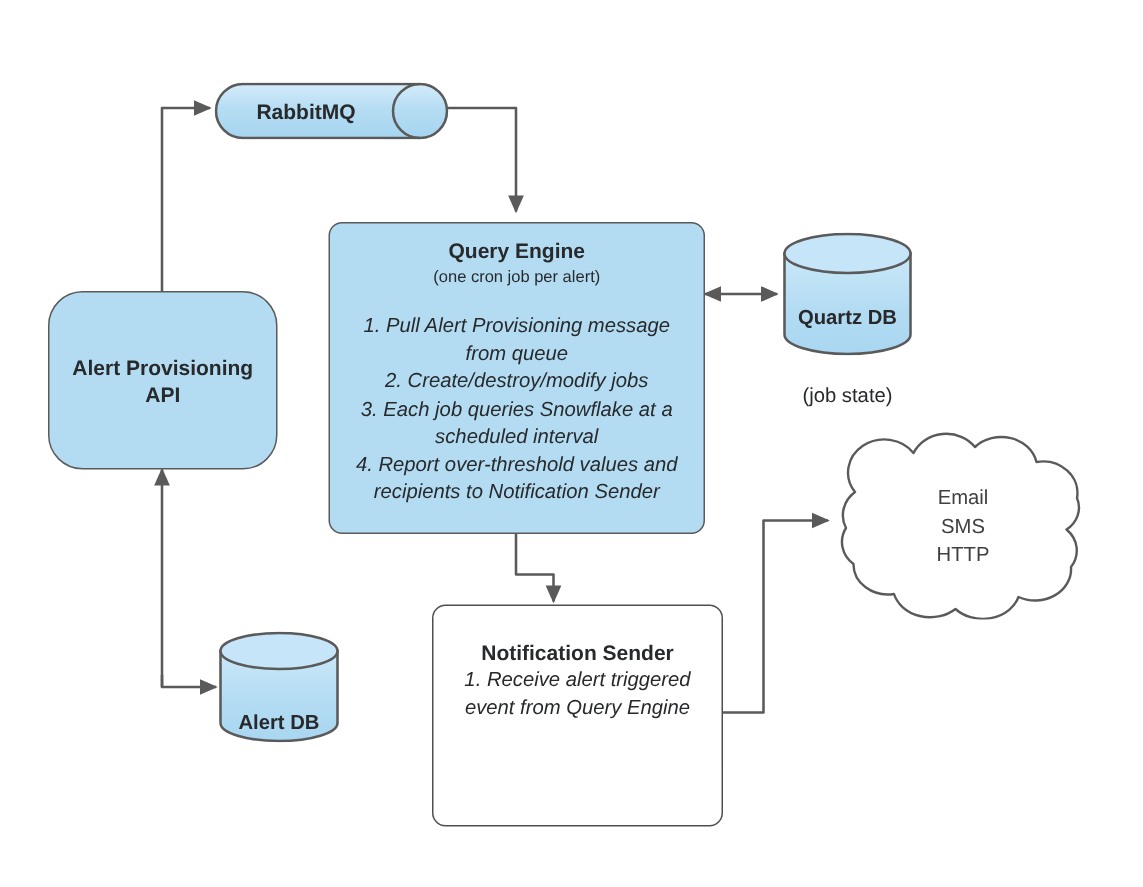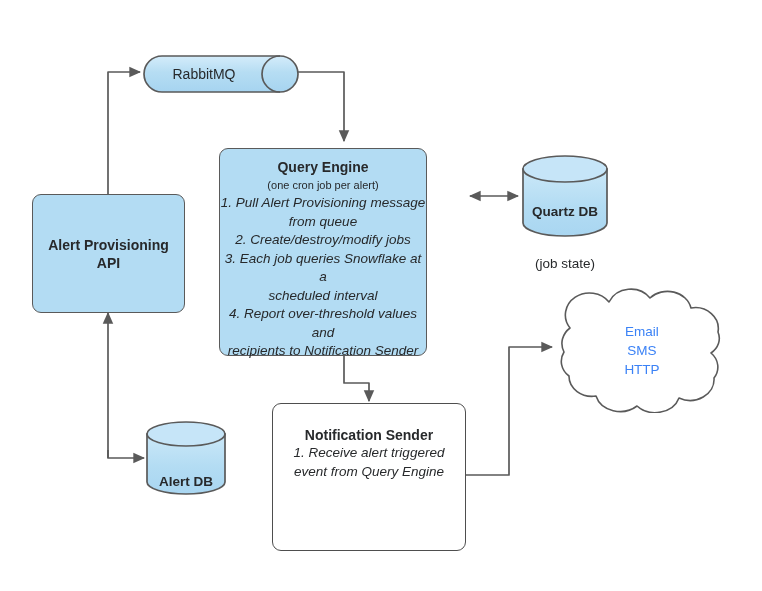--- a/index.html
+++ b/index.html
@@ -42,20 +42,21 @@
     text-align: center;
     color: #27292b;
   }
   .rect-box.filled {
     background: #b3dcf3;
   }
   .rect-box.plain {
     background: #ffffff;
     border-color: #4e4e4e;
     border-width: 1.4px;
+    margin-left: 16px;
   }
   .node-title {
     font-weight: bold;
     font-size: 14px;
     line-height: 18px;
   }
   .node-sub {
     font-size: 11px;
     line-height: 18px;
   }
@@ -113,21 +114,21 @@
     position: absolute;
     left: 0;
     top: 0;
     width: 100%;
     height: 100%;
     display: flex;
     align-items: center;
     justify-content: center;
     padding-right: 34px;
     box-sizing: border-box;
-    font-weight: normal;
+    font-weight: bold;
     font-size: 14px;
     color: #27292b;
     z-index: 2;
   }
   
   .cloud {
     position: absolute;
   }
   .cloud svg {
     position: absolute;
@@ -139,21 +140,21 @@
     left: 0;
     top: 0;
     width: 100%;
     height: 100%;
     display: flex;
     flex-direction: column;
     align-items: center;
     justify-content: center;
     font-size: 13.5px;
     line-height: 19px;
-    color: #3b82f6;
+    color: #404040;
     z-index: 2;
   }
 </style>
 </head>
 <body>
 
 <div id="canvas">
 
   <svg id="edges" viewBox="0 0 762 591" width="762" height="591">
     <defs>
@@ -190,26 +191,26 @@
   </svg>
 
   <div class="queue node" style="left:143px; top:55px; width:156px; height:38px;">
     <svg width="156" height="38" viewBox="0 0 156 38">
       <path d="M 19 1 L 137 1 A 18 18 0 0 1 137 37 L 19 37 A 18 18 0 0 1 19 1 Z" fill="url(#queueGrad)" stroke="#5a5a5a" stroke-width="1.7"></path>
       <path d="M 137 1 A 18 18 0 0 0 137 37" fill="none" stroke="#5a5a5a" stroke-width="1.7"></path>
     </svg>
     <div class="queue-label">RabbitMQ</div>
   </div>
 
-  <div class="node rect-box filled" style="left:32px; top:194px; width:153px; height:119px;">
+  <div class="node rect-box filled" style="left:32px; top:194px; width:153px; height:119px;border-radius:23px;">
     <div class="node-title">Alert Provisioning</div>
     <div class="node-title">API</div>
   </div>
 
-  <div class="node rect-box filled" style="left:219px; top:148px; width:208px; height:208px; justify-content:flex-start; padding-top:9px;">
+  <div class="node rect-box filled" style="left:219px; top:148px; width:251px; height:208px; justify-content:flex-start; padding-top:9px;">
     <div class="node-title">Query Engine</div>
     <div class="node-sub">(one cron job per alert)</div>
     <div class="spacer"></div>
     <div class="node-lines">
       <div>1. Pull Alert Provisioning message</div>
       <div>from queue</div>
       <div>2. Create/destroy/modify jobs</div>
       <div>3. Each job queries Snowflake at a</div>
       <div>scheduled interval</div>
       <div>4. Report over-threshold values and</div>

